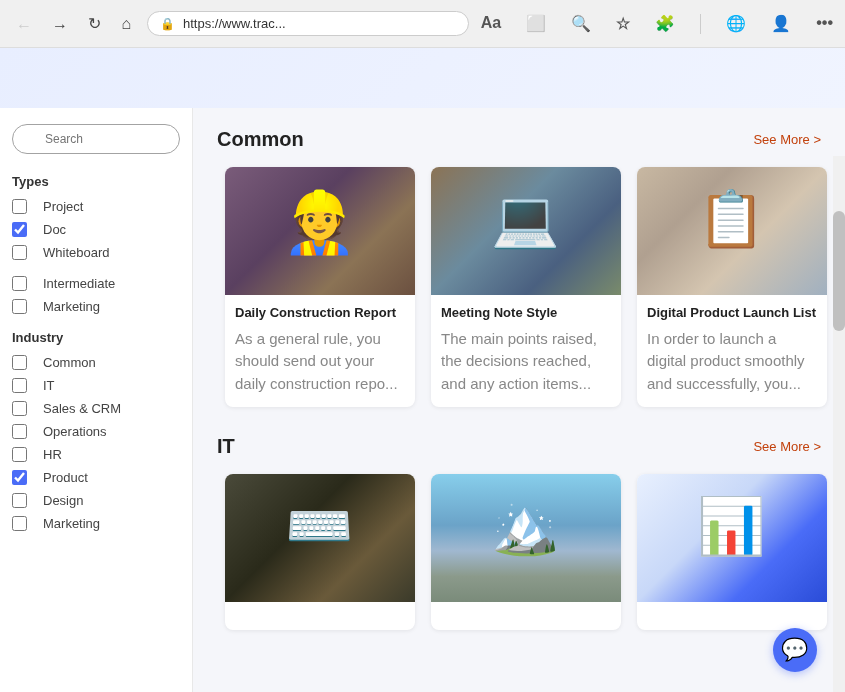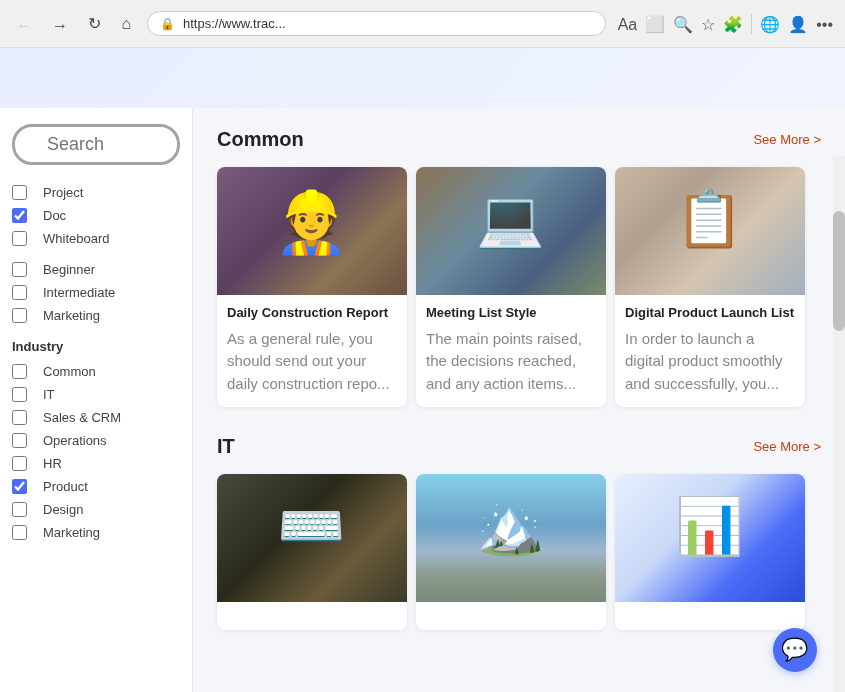--- a/index.html
+++ b/index.html
@@ -33,21 +33,21 @@
       border: 1px solid #ccc;
       border-radius: 20px;
       padding: 4px 12px;
       display: flex;
       align-items: center;
       gap: 8px;
       font-size: 13px;
       color: #333;
     }
     .address-bar .lock-icon { color: #666; font-size: 12px; }
-    .browser-actions { display: flex; align-items: flex-end; gap: 8px; }
+    .browser-actions { display: flex; align-items: flex-start; gap: 25px; font-weight: bold; }
     .browser-icon { color: #555; font-size: 16px; cursor: pointer; }
     .scrollbar-track {
       position: absolute;
       right: 0;
       top: 48px;
       width: 12px;
       height: 644px;
       background: #f0f0f0;
     }
     .scrollbar-thumb {
@@ -72,24 +72,24 @@
     .sidebar {
       width: 193px;
       background: white;
       border-right: 1px solid #e8e8e8;
       padding: 16px 12px;
       overflow-y: auto;
       flex-shrink: 0;
     }
     .search-box {
       width: 100%;
-      border: 3px solid #a3a3a3;
+      border: 1px solid #a3a3a3;
       border-radius: 20px;
       padding: 7px 12px 7px 32px;
-      font-size: 18px;
+      font-size: 12px;
       color: #666;
       background: white;
       outline: none;
       position: relative;
     }
     .search-wrap {
       position: relative;
       margin-bottom: 20px;
     }
     .search-wrap .search-icon-inner {
@@ -149,21 +149,22 @@
     .see-more {
       font-size: 13px;
       color: #c2410c;
       cursor: pointer;
       text-decoration: none;
     }
 
     
     .cards-grid {
       display: flex;
-      gap: 9px;
+      gap: 16px;
+      margin-left: 8px;
     }
     .card {
       background: white;
       border-radius: 8px;
       overflow: hidden;
       width: 190px;
       flex-shrink: 0;
       box-shadow: 0 1px 4px rgba(0,0,0,0.08);
     }
     .card-image-placeholder {
@@ -332,39 +333,36 @@
 
 <div class="main-container">
 
   <div class="sidebar">
     <div class="search-wrap">
       <span class="search-icon-inner">🔍</span>
       <input class="search-box" type="text" placeholder="Search" style="">
     </div>
 
     <div class="filter-section">
+      <div class="filter-title">Types</div>
       <div class="filter-item">
         <input type="checkbox" id="cb-project" style="">
         <label for="cb-project">Project</label>
       </div>
       <div class="filter-item">
         <input type="checkbox" id="cb-doc" checked="" style="">
         <label for="cb-doc">Doc</label>
       </div>
       <div class="filter-item">
         <input type="checkbox" id="cb-whiteboard" style="">
         <label for="cb-whiteboard">Whiteboard</label>
       </div>
     </div>
 
     <div class="filter-section">
-      <div class="filter-item">
-        <input type="checkbox" id="cb-beginner" style="">
-        <label for="cb-beginner">Beginner</label>
-      </div>
       <div class="filter-item">
         <input type="checkbox" id="cb-intermediate" style="">
         <label for="cb-intermediate">Intermediate</label>
       </div>
       <div class="filter-item">
         <input type="checkbox" id="cb-advanced" style="">
         <label for="cb-advanced">Marketing</label>
       </div>
     </div>
 
@@ -418,21 +416,21 @@
           <div class="card-image-placeholder card-img-construction"></div>
           <div class="card-body">
             <div class="card-title">Daily Construction Report</div>
             <div class="card-desc">As a general rule, you should send out your daily construction repo...</div>
           </div>
         </div>
 
         <div class="card">
           <div class="card-image-placeholder card-img-meeting"></div>
           <div class="card-body">
-            <div class="card-title">Meeting List Style</div>
+            <div class="card-title">Meeting Note Style</div>
             <div class="card-desc">The main points raised, the decisions reached, and any action items...</div>
           </div>
         </div>
 
         <div class="card">
           <div class="card-image-placeholder card-img-digital"></div>
           <div class="card-body">
             <div class="card-title">Digital Product Launch List</div>
             <div class="card-desc">In order to launch a digital product smoothly and successfully, you...</div>
           </div>

